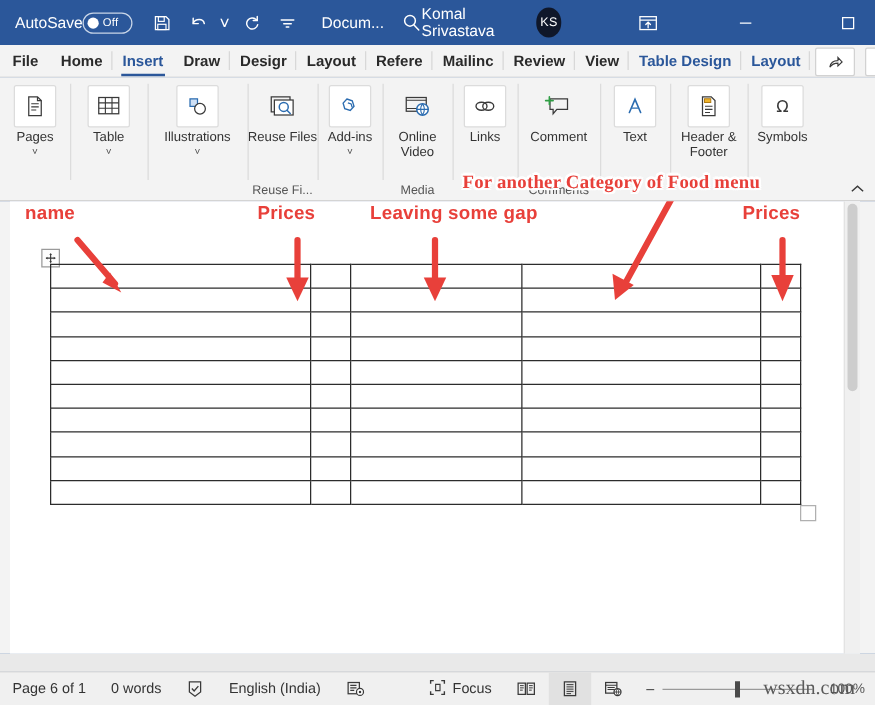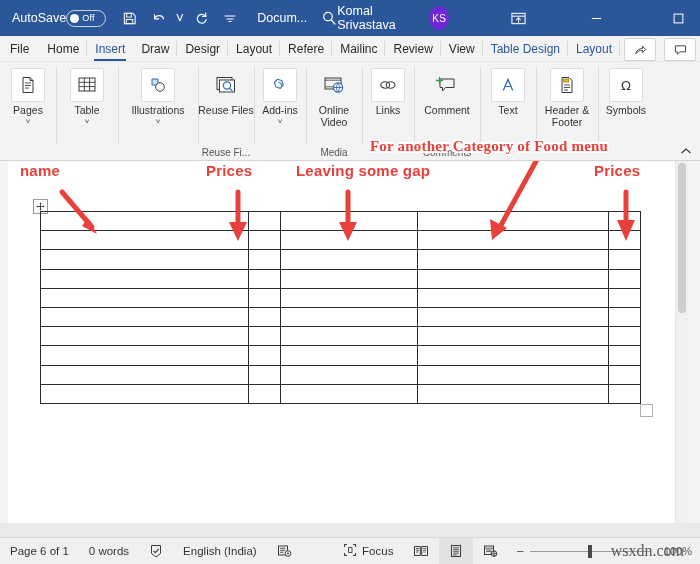--- a/index.html
+++ b/index.html
@@ -31,32 +31,32 @@
     width:27px; height:26px; display:flex; align-items:center; justify-content:center;
     color:#fff; font-size:14px; border-radius:2px;
   }
   .qat-btn svg { display:block; }
   .doc-name { margin-left:14px; font-size:12.5px; color:#fff; }
   .search-btn { margin-left:14px; width:26px; height:26px; display:flex; align-items:center; justify-content:center; }
   .tb-right { margin-left:auto; display:flex; align-items:center;gap:44px; }
   .user { display:flex; align-items:center; gap:8px; margin-right:10px; }
   .user-name { font-size:12.5px; color:#fff; }
   .avatar {
-    width:24px; height:24px; border-radius:50%; background:#6d28d9;
+    width:24px; height:24px; border-radius:50%; background:#0f172a;
     display:flex; align-items:center; justify-content:center;
     font-size:10px; color:#fff; letter-spacing:.3px;
   }
   .ribbon-opt { width:34px; height:30px; display:flex; align-items:center; justify-content:center; }
   .wbtn { width:44px; height:36px; display:flex; align-items:center; justify-content:center; color:#fff; }
 
   
   .tabstrip {
     height:25px; flex:0 0 25px; background:#f3f3f3;
     display:flex; align-items:stretch; font-size:12px; color:#333;
-    border-bottom:1px solid #e4e4e4; position:relative;
+    border-bottom:1px solid #e4e4e4; position:relative;font-weight:bold;
   }
   .tab {
     padding:0 8px; display:flex; align-items:center; position:relative;
     white-space:nowrap; color:#2a2a2a;
   }
   .tab.sep::after {
     content:""; position:absolute; right:0; top:5px; bottom:5px; width:1px; background:#d8d8d8;
   }
   .tab.active { color:#2b579a; }
   .tab.active::before {

